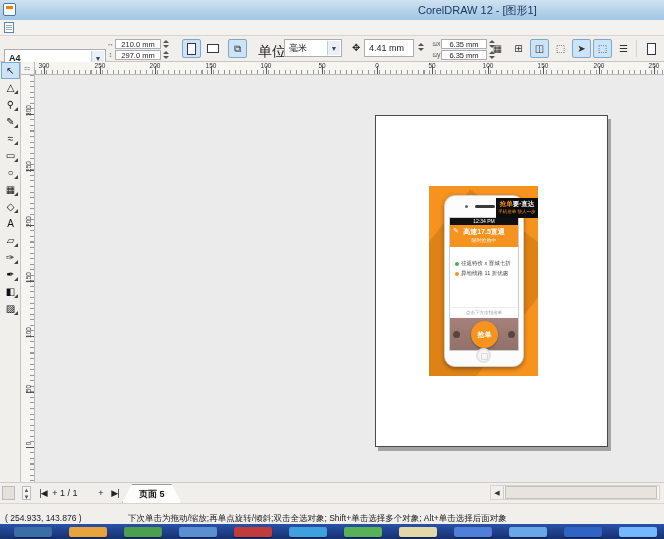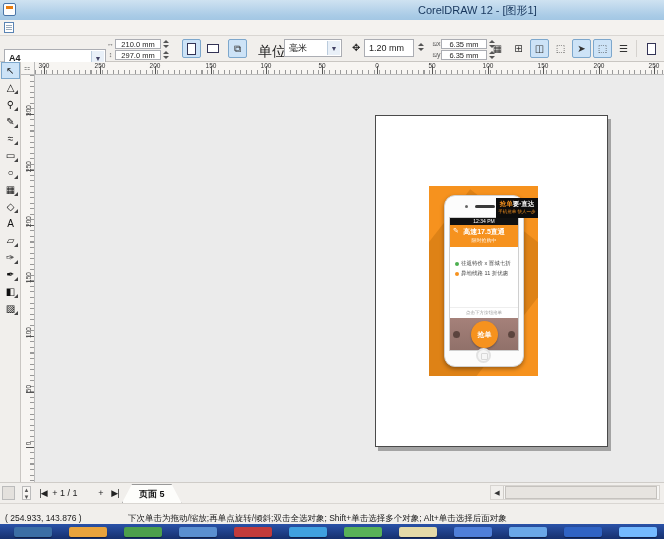--- a/index.html
+++ b/index.html
@@ -147,21 +147,21 @@
   <div class="pbtn active" style="left:228px;"><span>⧉</span></div>
 
   <div class="plabel" style="left:258px;">单位:</div>
   <div class="combo" style="left:284px; top:3px; width:58px;">
     <span>毫米</span>
     <span class="arrow">▼</span>
   </div>
 
   <div class="plabel" style="left:352px; top:6px; font-size:10px;">✥</div>
   <div class="combo" style="left:364px; top:3px; width:50px;">
-    <span>1.20 mm</span>
+    <span>4.41 mm</span>
   </div>
   <span class="spin" style="position:absolute; left:416px; top:6px;"></span>
 
   <div class="dimpair" style="left:432px; top:2px;">
     <div class="dimrow">
       <span class="dimicon">⧅x</span>
       <span class="dimval">6.35 mm</span>
       <span class="spin"></span>
     </div>
     <div class="dimrow">

